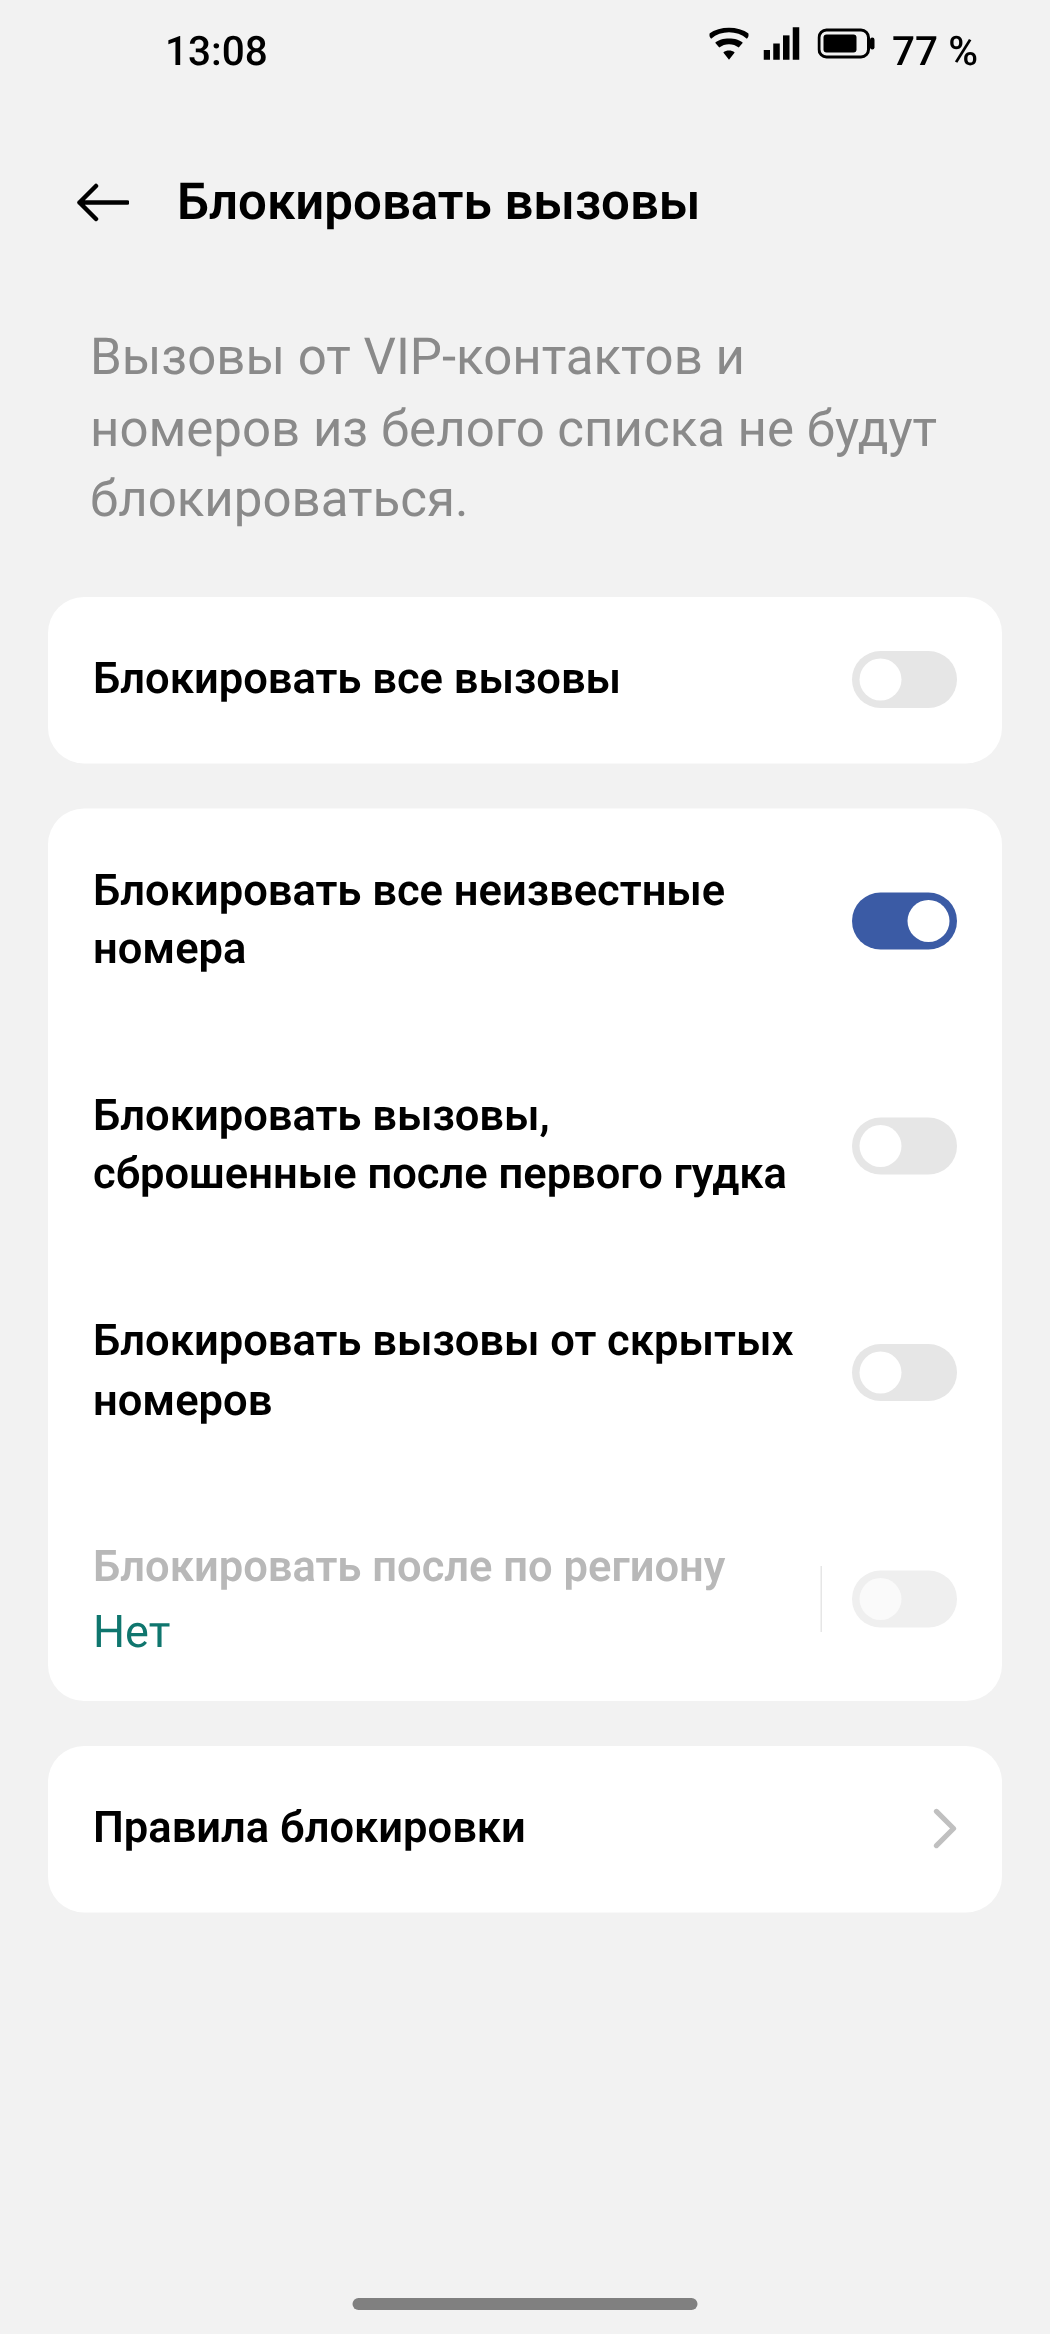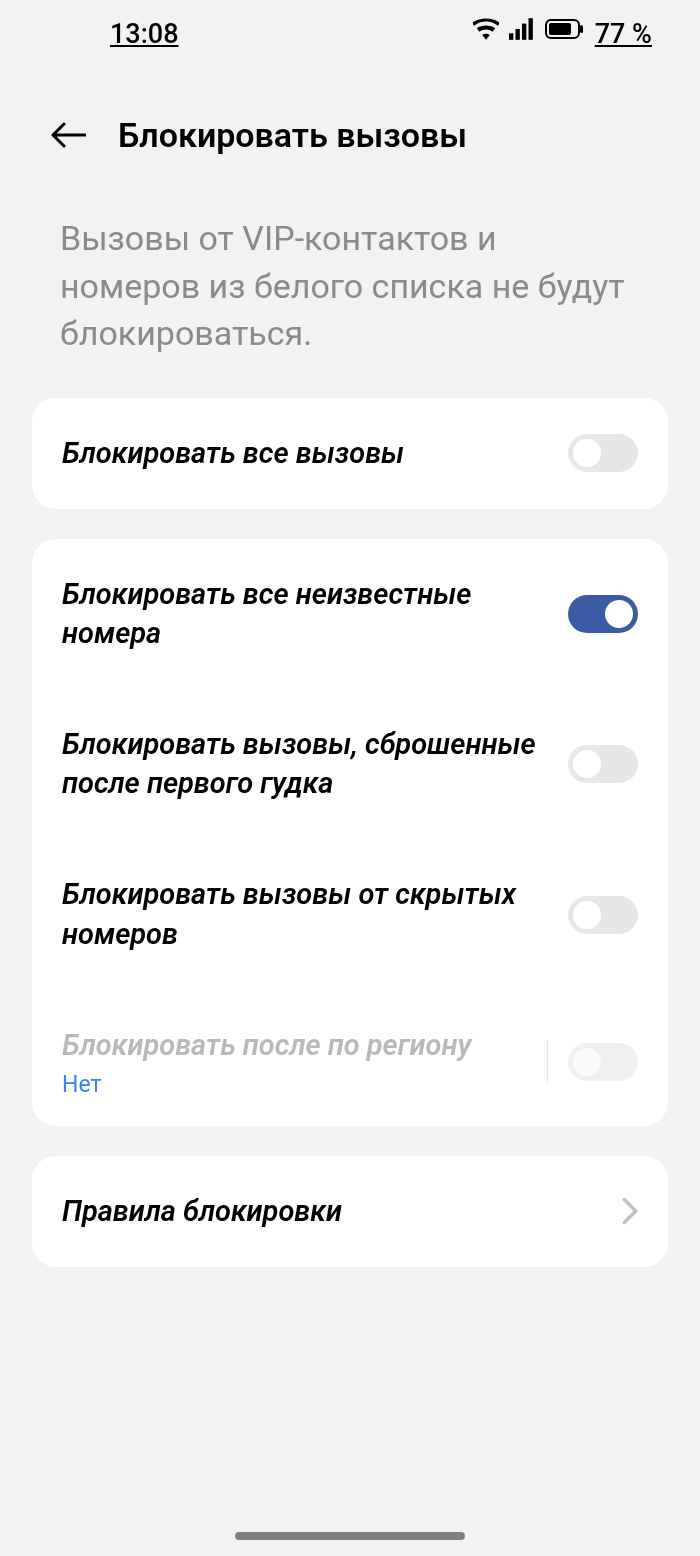--- a/index.html
+++ b/index.html
@@ -16,21 +16,20 @@
     overflow: hidden;
   }
   .status-bar {
     display: flex;
     justify-content: space-between;
     align-items: center;
     padding: 18px 48px 10px 110px;
     font-size: 27px;
     font-weight: 500;
     color: #000;
-    text-decoration: underline;
   }
   .status-right {
     display: flex;
     align-items: flex-start;
     gap: 10px;
   }
   .icon-wifi, .icon-signal, .icon-battery {
     display: inline-flex;
     align-items: center;
   }
@@ -74,25 +73,24 @@
     gap: 20px;
   }
   .row-text {
     flex: 1;
   }
   .row-label {
     font-size: 29px;
     font-weight: 600;
     color: #000;
     line-height: 1.35;
-    font-style: italic;
   }
   .row-sublabel {
-    font-size: 23px;
-    color: #3b82f6;
+    font-size: 30px;
+    color: #0f766e;
     margin-top: 6px;
   }
   .row.disabled .row-label {
     color: #b8b8b8;
   }
   .toggle {
     width: 70px;
     height: 38px;
     border-radius: 20px;
     background: #e6e6e6;

